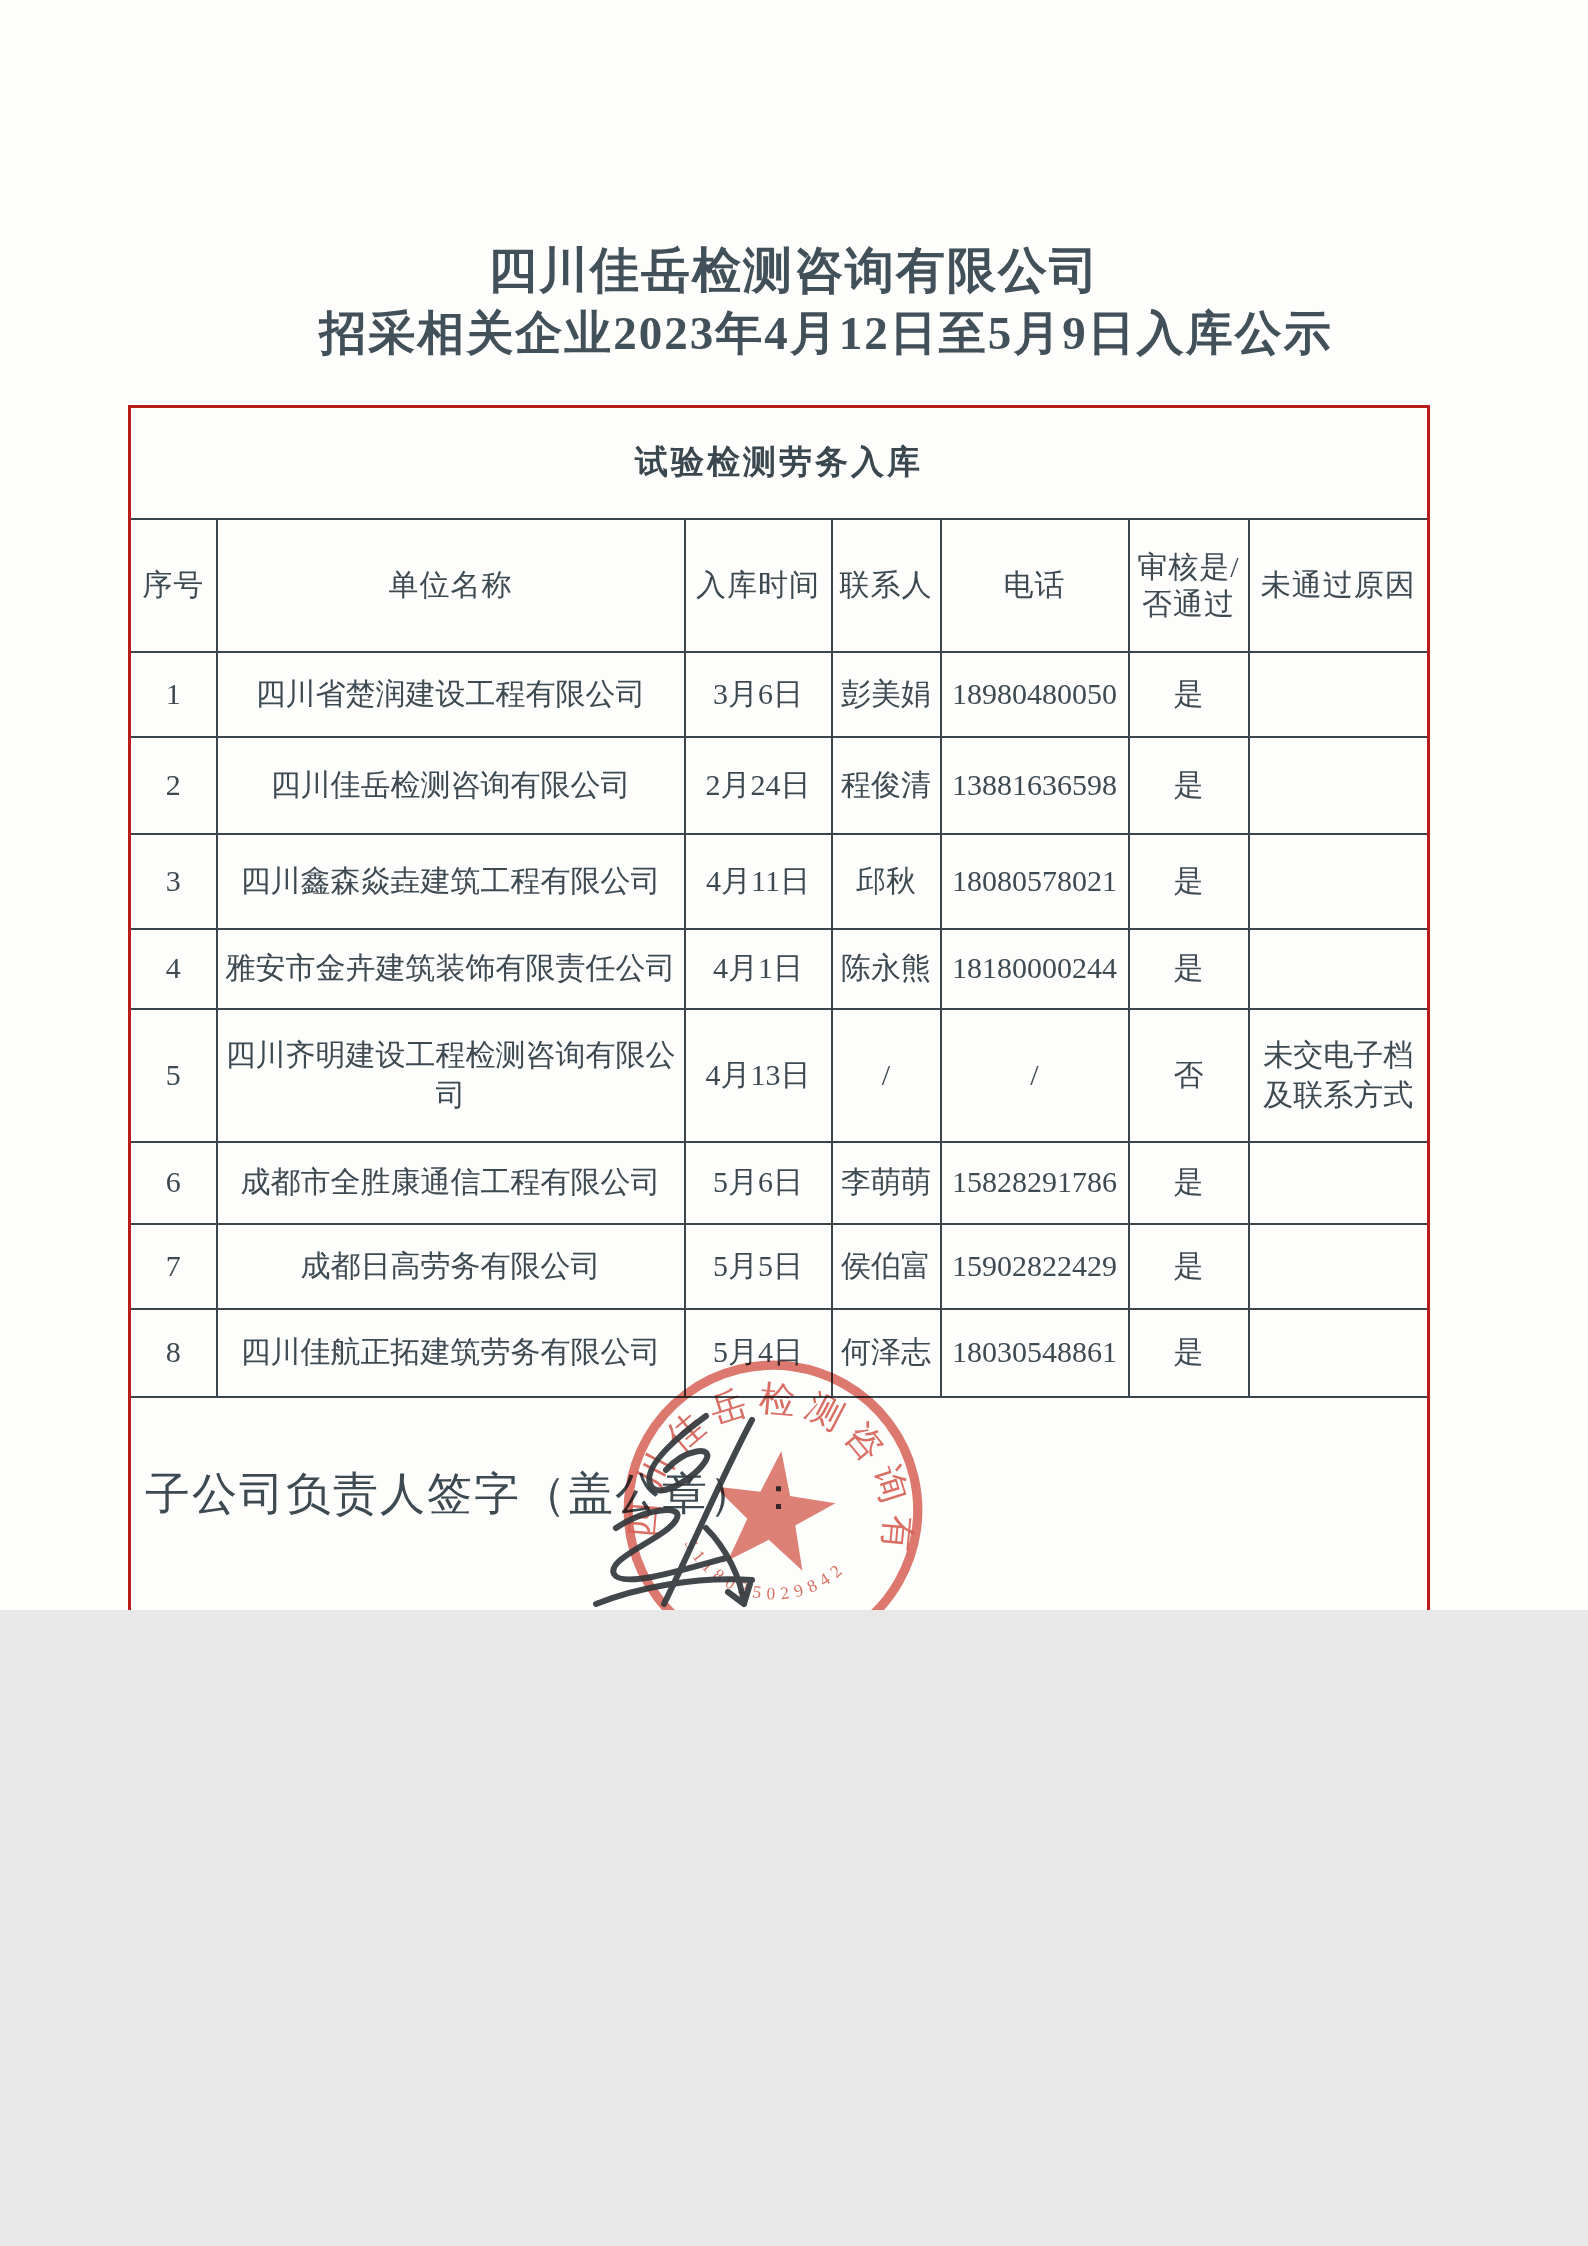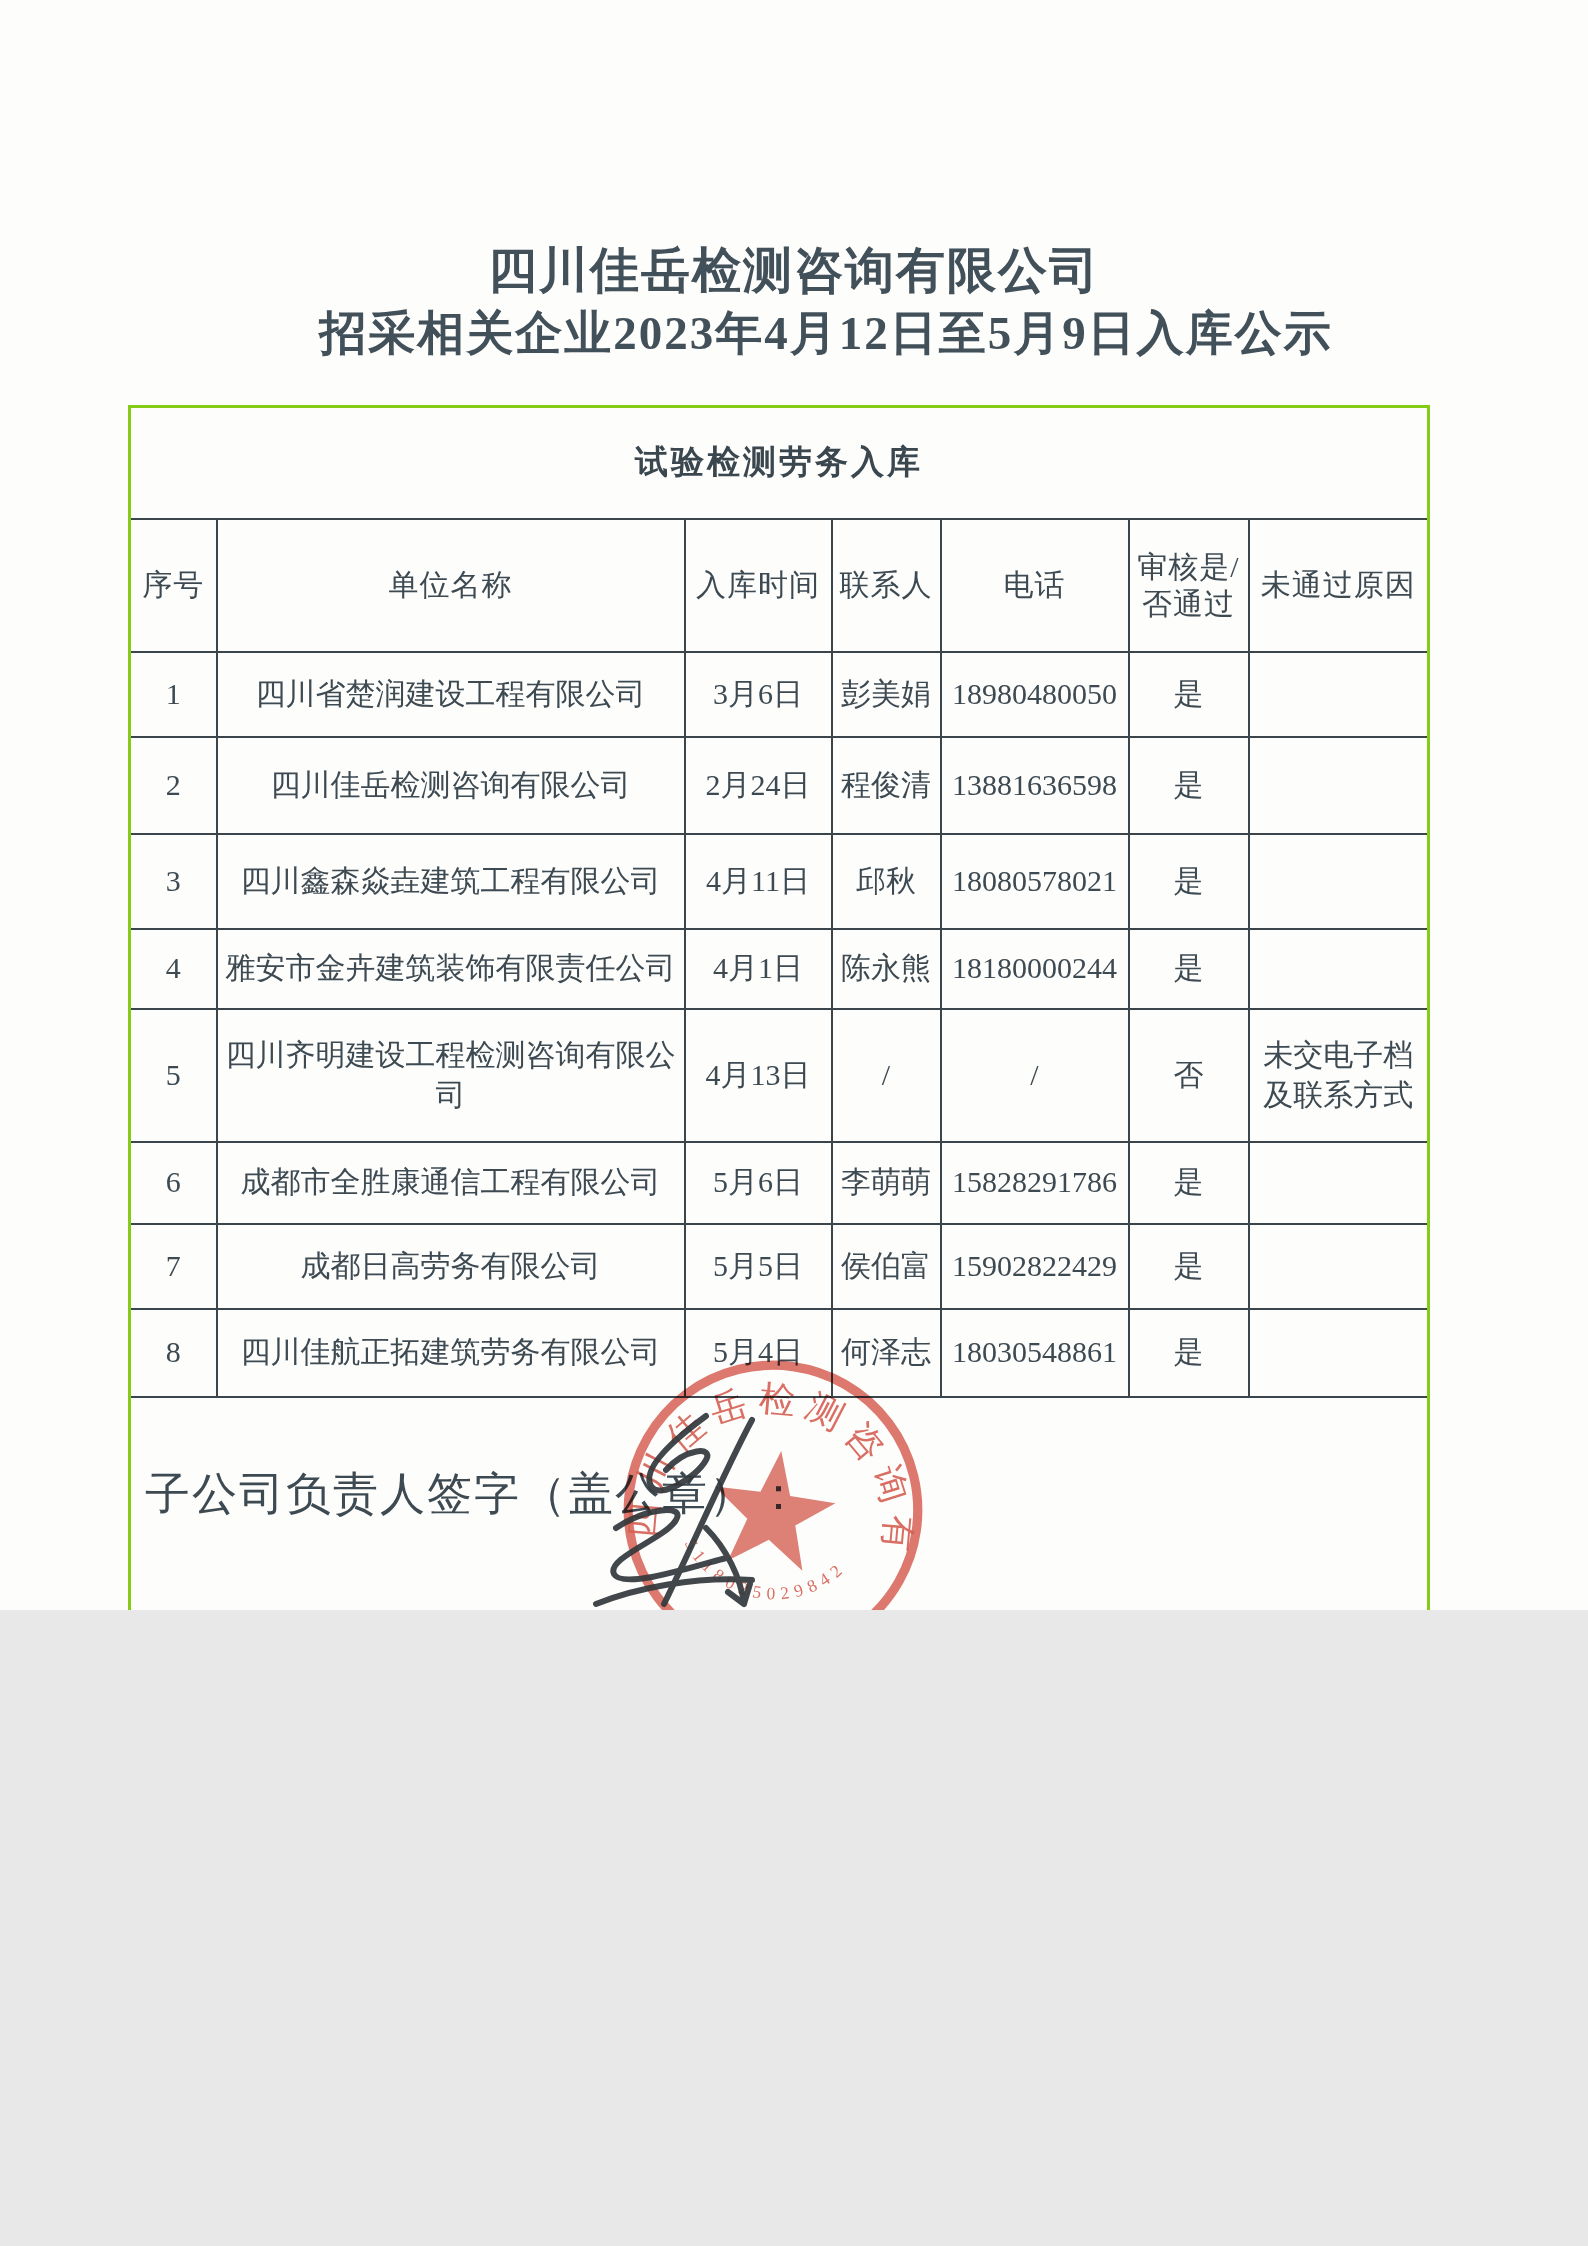--- a/index.html
+++ b/index.html
@@ -27,21 +27,21 @@
     table-layout:fixed;
   }
   table.main td{
     border:2px solid #3b454c;
     text-align:center;vertical-align:middle;
     font-size:30px;color:#3e4a52;
     padding:0 6px;
     word-break:break-all;
     line-height:1.35;
   }
-  table.main{border:3px solid #84cc16;}
+  table.main{border:3px solid #b91c1c;}
   tr.caption-row td{
     font-size:33px;font-weight:bold;letter-spacing:3px;color:#3b474f;
   }
   tr.header-row td{font-size:30px;letter-spacing:1px;}
   .two-line span{display:block;line-height:1.25;}
   td.company-cell{font-size:30px;}
   tr.footer-row td{
     text-align:left;vertical-align:bottom;
     padding:0 0 95px 14px;
     font-size:45px;letter-spacing:2px;

